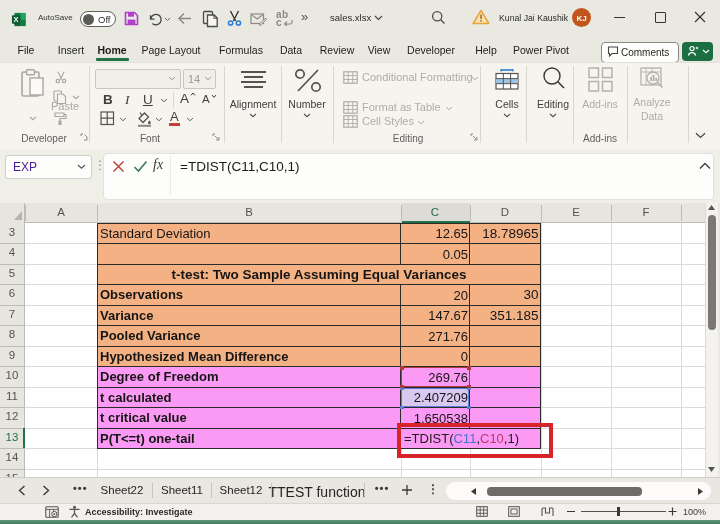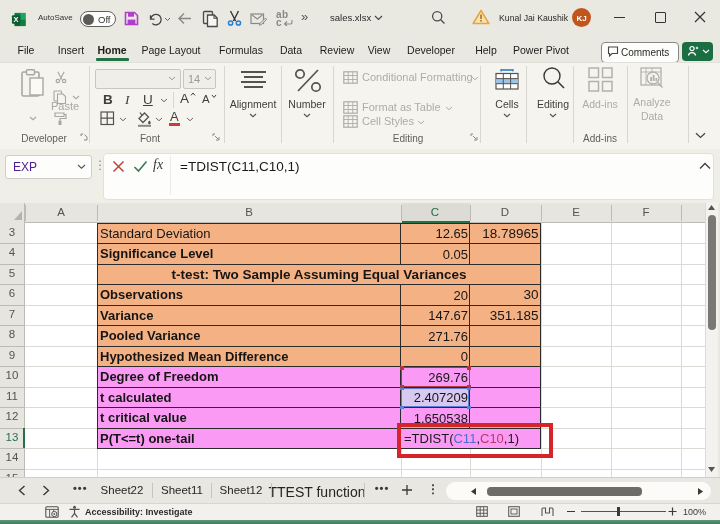--- a/index.html
+++ b/index.html
@@ -384,21 +384,20 @@
 <div class="ab" style="left:97px;top:245.0px;width:444px;height:1px;background:#2b2b2b;"></div>
 <div class="ab" style="left:97px;top:19.5px;width:1px;height:225.5px;background:#2b2b2b;"></div>
 <div class="ab" style="left:540px;top:19.5px;width:1px;height:225.5px;background:#2b2b2b;"></div>
 <div class="ab" style="left:400px;top:19.5px;width:1px;height:41.0px;background:#2b2b2b;"></div>
 <div class="ab" style="left:400px;top:81.0px;width:1px;height:164.0px;background:#2b2b2b;"></div>
 <div class="ab" style="left:469px;top:19.5px;width:1px;height:41.0px;background:#2b2b2b;"></div>
 <div class="ab" style="left:469px;top:81.0px;width:1px;height:143.5px;background:#2b2b2b;"></div>
 <div class="txt" style="left:100px;top:22.9px;font-size:13px;font-weight:normal;color:#151515;">Standard Deviation</div>
 <div class="txt" style="right:237px;top:23.3px;font-size:13px;color:#151515;">12.65</div>
 <div class="txt" style="right:166.5px;top:22.9px;font-size:13.5px;color:#151515;margin-left:27px;">18.78965</div>
-<div class="txt" style="left:100px;top:43.4px;font-size:13px;font-weight:bold;color:#151515;">Significance Level</div>
 <div class="txt" style="right:237px;top:43.8px;font-size:13px;color:#151515;">0.05</div>
 <div class="txt" style="left:319px;top:63.9px;transform:translateX(-50%);font-size:13.5px;font-weight:bold;color:#151515;">t-test: Two Sample Assuming Equal Variances</div>
 <div class="txt" style="left:100px;top:84.4px;font-size:13px;font-weight:bold;color:#151515;">Observations</div>
 <div class="txt" style="right:237px;top:84.8px;font-size:13px;color:#151515;">20</div>
 <div class="txt" style="right:166.5px;top:84.4px;font-size:13.5px;color:#151515;">30</div>
 <div class="txt" style="left:100px;top:104.9px;font-size:13px;font-weight:bold;color:#151515;">Variance</div>
 <div class="txt" style="right:237px;top:105.3px;font-size:13px;color:#151515;">147.67</div>
 <div class="txt" style="right:166.5px;top:104.9px;font-size:13.5px;color:#151515;">351.185</div>
 <div class="txt" style="left:100px;top:125.4px;font-size:13px;font-weight:bold;color:#151515;">Pooled Variance</div>
 <div class="txt" style="right:237px;top:125.8px;font-size:13px;color:#151515;">271.76</div>

